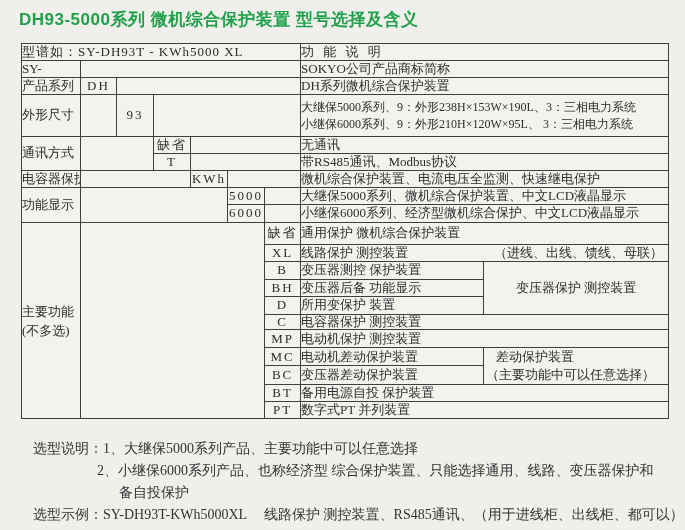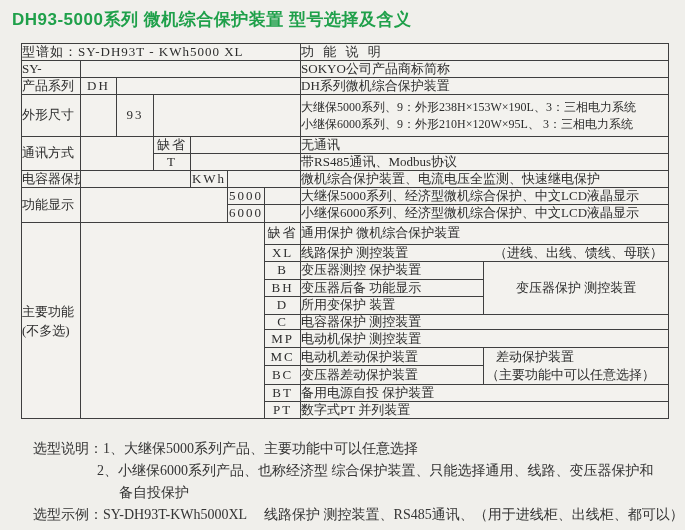--- a/index.html
+++ b/index.html
@@ -6,21 +6,21 @@
     --bg:#f0efeb; --cell-bg:#f3f2ee; --cell-green:#d9eac7;
     --border:#3f3f3f; --accent-green:#1fa04a; --text:#2d2d2d;
   }
   html,body{margin:0;padding:0;}
   body{
     width:685px;height:530px;position:relative;overflow:hidden;
     background:var(--bg);color:var(--text);
     font-family:"Liberation Serif","DejaVu Serif",serif;
   }
   .title{
-    position:absolute;left:12px;top:8px;margin:0;
+    position:absolute;left:19px;top:8px;margin:0;
     font-family:"Liberation Sans","DejaVu Sans",sans-serif;
     font-size:17px;font-weight:bold;color:var(--accent-green);letter-spacing:0.5px;
   }
   table.spec{
     position:absolute;left:21px;top:43px;width:647px;
     border-collapse:collapse;table-layout:fixed;
     font-size:13px;line-height:1.1;
   }
   table.spec td{
     border:1px solid var(--border);background:var(--cell-bg);
@@ -113,21 +113,21 @@
     <td class="green code">KWh</td>
     <td colspan="2"></td>
     <td colspan="2" class="desc">微机综合保护装置、电流电压全监测、快速继电保护</td>
   </tr>
 
   <tr class="rh17">
     <td rowspan="2" class="green lab">功能显示</td>
     <td colspan="4" rowspan="2"></td>
     <td class="green code">5000</td>
     <td></td>
-    <td colspan="2" class="desc">大继保5000系列、经济型微机综合保护、中文LCD液晶显示</td>
+    <td colspan="2" class="desc">大继保5000系列、微机综合保护装置、中文LCD液晶显示</td>
   </tr>
   <tr class="rh18">
     <td class="green code">6000</td>
     <td></td>
     <td colspan="2" class="desc">小继保6000系列、经济型微机综合保护、中文LCD液晶显示</td>
   </tr>
 
   <tr class="rh22">
     <td rowspan="11" class="green main-label">
       <div>主要功能</div>

